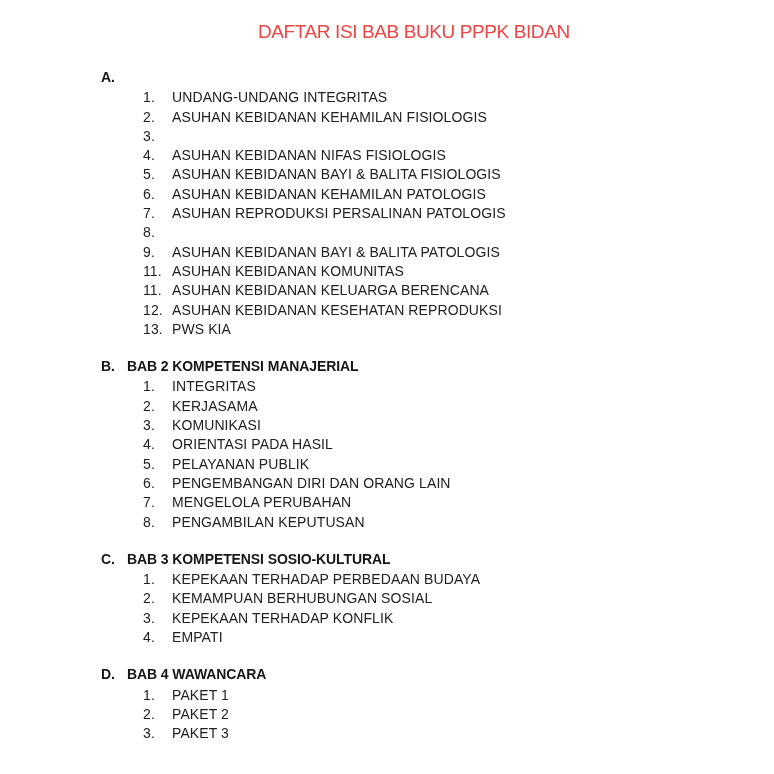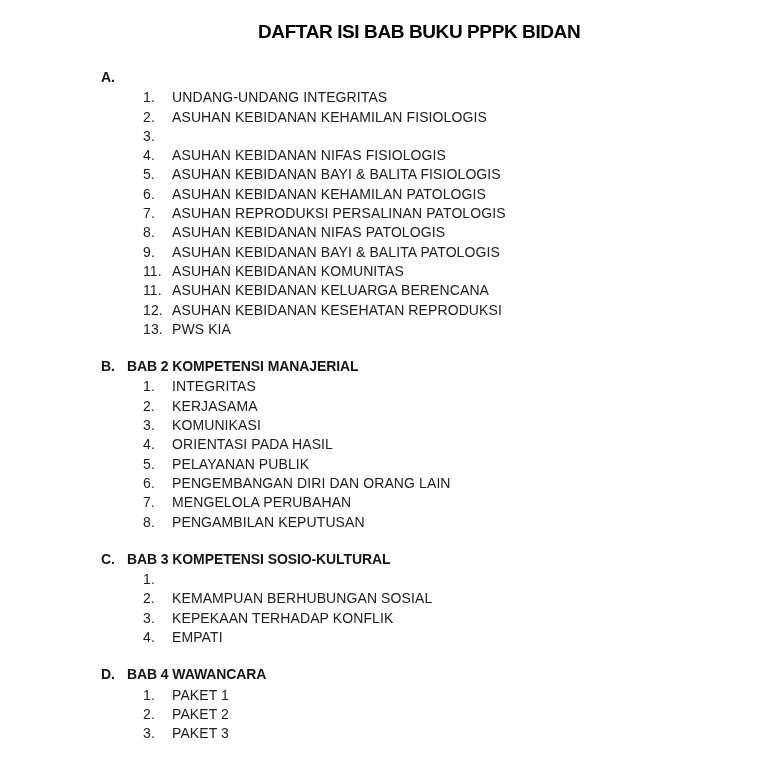--- a/index.html
+++ b/index.html
@@ -18,25 +18,25 @@
   .page {
     width: 774px;
     height: 774px;
     background: #ffffff;
     box-sizing: border-box;
     padding: 22px 40px 0 101px;
   }
   .doc-title {
     margin: 0 0 0 157px; 
     font-size: 19px;
-    font-weight: bold;
+    font-weight: normal;
     letter-spacing: -0.4px;
     line-height: 20px;
     white-space: nowrap;
-    color: #000000;
+    color: #ef4444;
   }
   .sections {
     margin-top: 26px;
   }
   .section {
     margin-top: 18px;
   }
   .section:first-child {
     margin-top: 0;
   }
@@ -115,21 +115,20 @@
     <span class="item-label">ASUHAN KEBIDANAN KEHAMILAN PATOLOGIS</span>
   </li>
 
   <li class="toc-item">
     <span class="item-num">7.</span>
     <span class="item-label">ASUHAN REPRODUKSI PERSALINAN PATOLOGIS</span>
   </li>
 
   <li class="toc-item">
     <span class="item-num">8.</span>
-    <span class="item-label">ASUHAN KEBIDANAN NIFAS PATOLOGIS</span>
   </li>
 
   <li class="toc-item">
     <span class="item-num">9.</span>
     <span class="item-label">ASUHAN KEBIDANAN BAYI &amp; BALITA PATOLOGIS</span>
   </li>
 
   <li class="toc-item">
     <span class="item-num">11.</span>
     <span class="item-label">ASUHAN KEBIDANAN KOMUNITAS</span>
@@ -201,20 +200,21 @@
   </section>
 
   <section class="section">
     <div class="section-header">
       <span class="section-letter">C.</span>
       <span class="section-heading">BAB 3 KOMPETENSI SOSIO-KULTURAL</span>
     </div>
     <ol class="section-items">
   <li class="toc-item">
     <span class="item-num">1.</span>
+    <span class="item-label">KEPEKAAN TERHADAP PERBEDAAN BUDAYA</span>
   </li>
 
   <li class="toc-item">
     <span class="item-num">2.</span>
     <span class="item-label">KEMAMPUAN BERHUBUNGAN SOSIAL</span>
   </li>
 
   <li class="toc-item">
     <span class="item-num">3.</span>
     <span class="item-label">KEPEKAAN TERHADAP KONFLIK</span>

